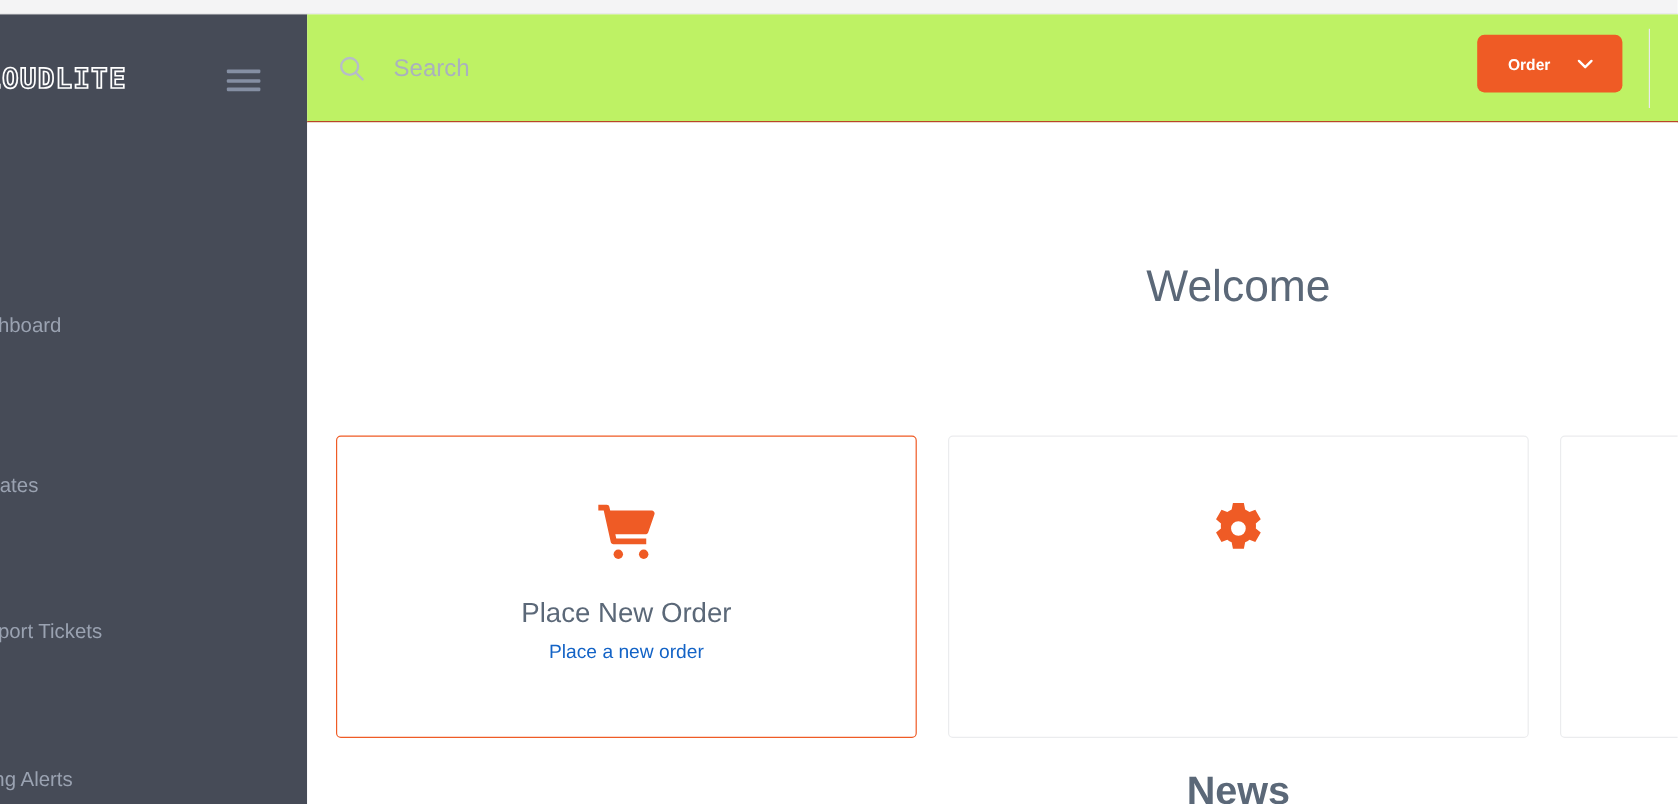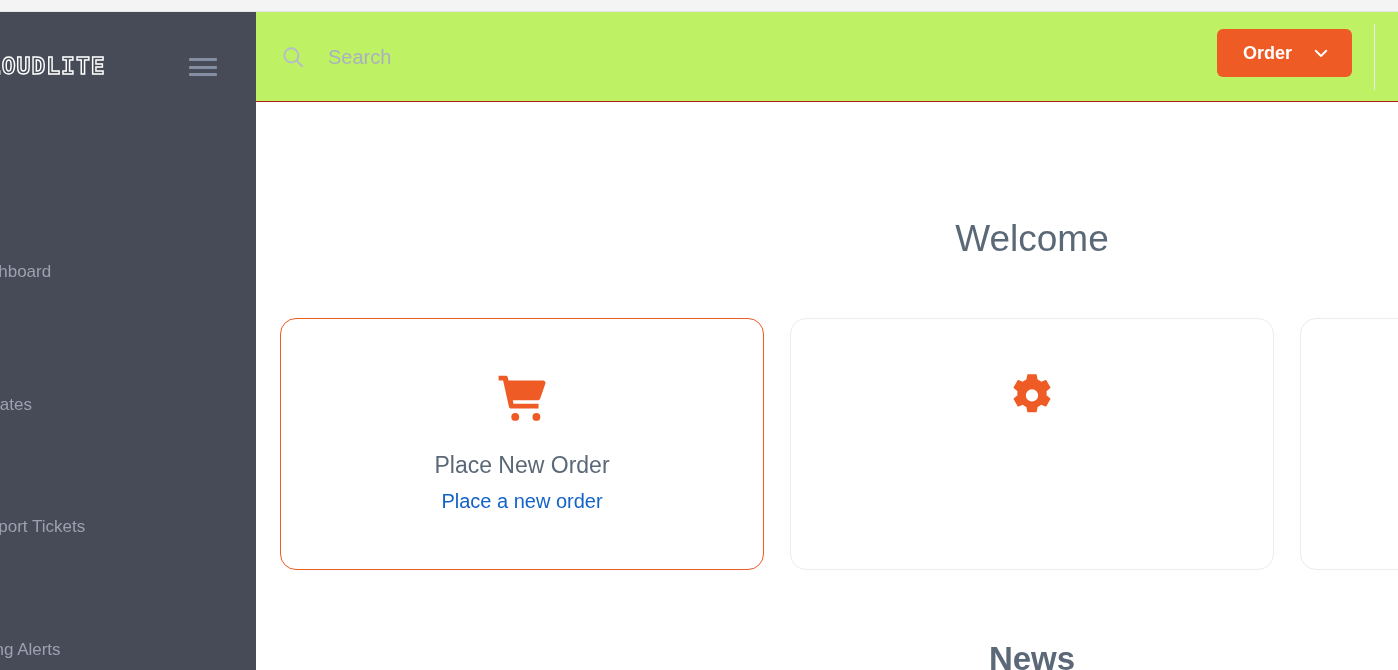--- a/index.html
+++ b/index.html
@@ -133,21 +133,21 @@
     position: absolute;
     right: 58px;
     top: 17px;
     height: 48px;
     padding: 0 22px 0 26px;
     background: #ef5b25;
     border: none;
     border-radius: 6px;
     color: #ffffff;
     font-family: "Liberation Sans", sans-serif;
-    font-size: 18px;
+    font-size: 13px;
     font-weight: 600;
     display: flex;
     align-items: center;
     gap: 20px;
     cursor: pointer;
   }
   .order-btn .chev { width: 18px; height: 18px; flex: none; }
 
   .header-divider {
     position: absolute;
@@ -198,24 +198,25 @@
     left: 24px;
     display: flex;
     gap: 26px;
   }
 
   .card {
     width: 484px;
     height: 252px;
     background: #ffffff;
     border: 1px solid #ebecee;
-    border-radius: 16px;
+    border-radius: 4px;
     position: relative;
     cursor: pointer;
     flex: none;
+    margin-top: 45px;
   }
   .card.active { border-color: #ef5b25; }
 
   .card-icon {
     position: absolute;
     top: 52px;
     left: 0;
     width: 100%;
     display: flex;
     justify-content: center;
@@ -234,21 +235,21 @@
   }
   .card-title.t1 { top: 135px; }
   .card-title.t2 { top: 142px; }
 
   .card-link {
     position: absolute;
     top: 172px;
     left: 0;
     width: 100%;
     text-align: center;
-    font-size: 20px;
+    font-size: 16px;
     color: #1363c6;
     text-decoration: none;
     line-height: 1;
     cursor: pointer;
   }
 
   .news {
     position: absolute;
     top: 540px;
     left: 0;

